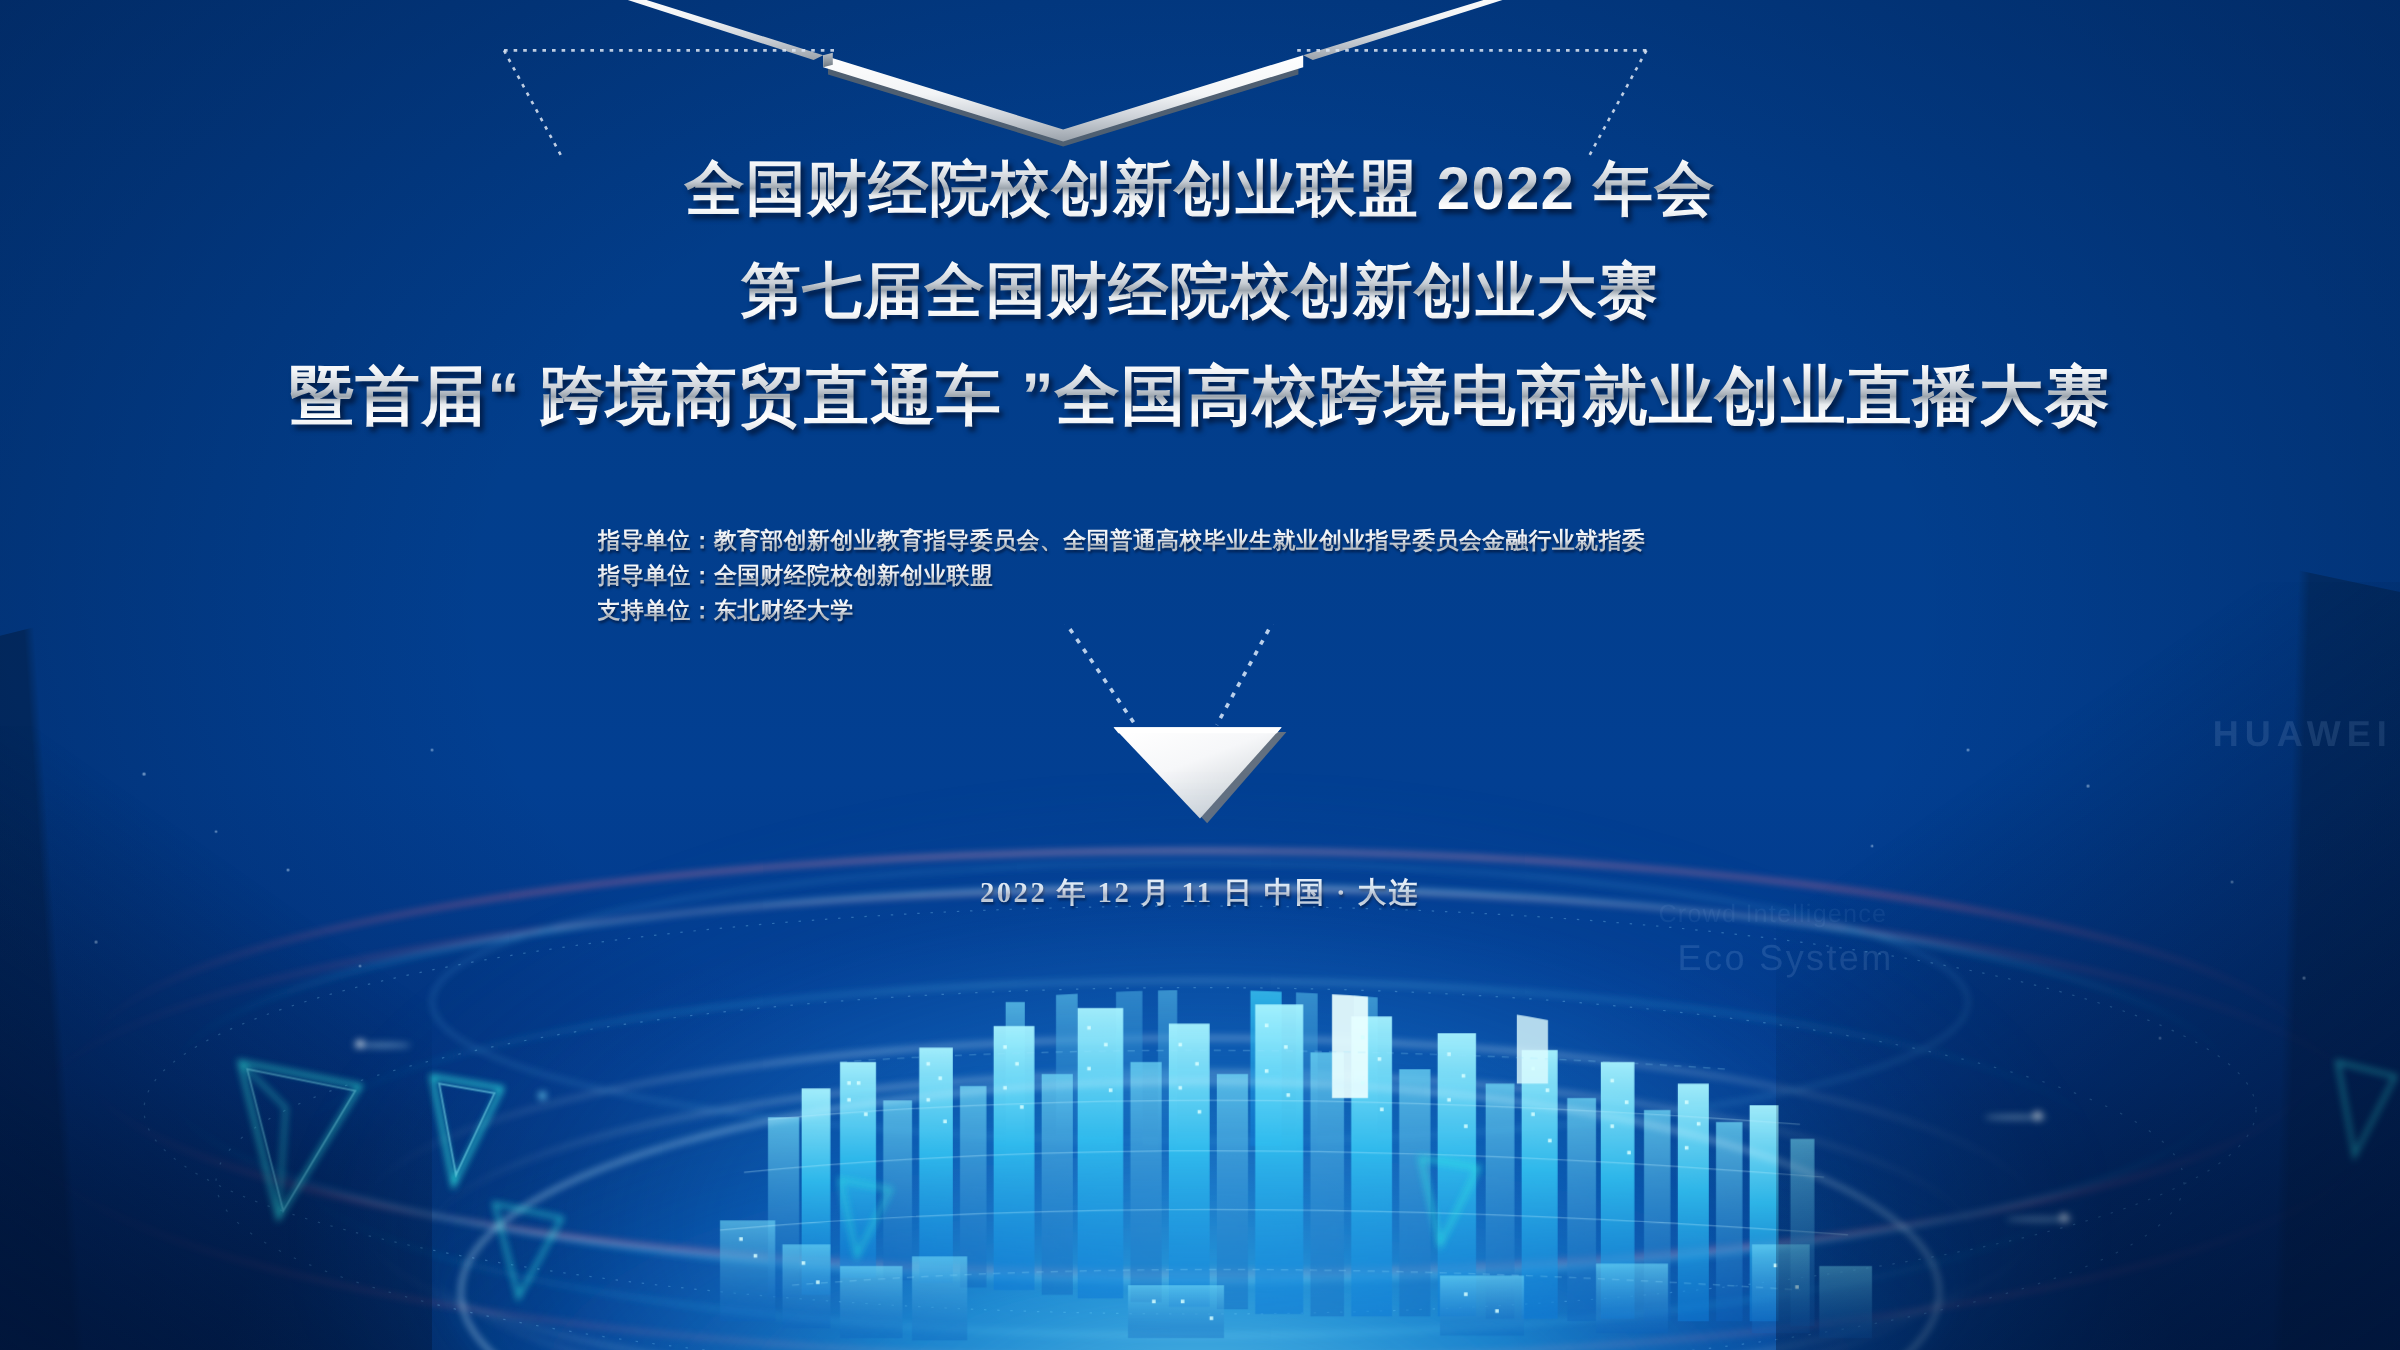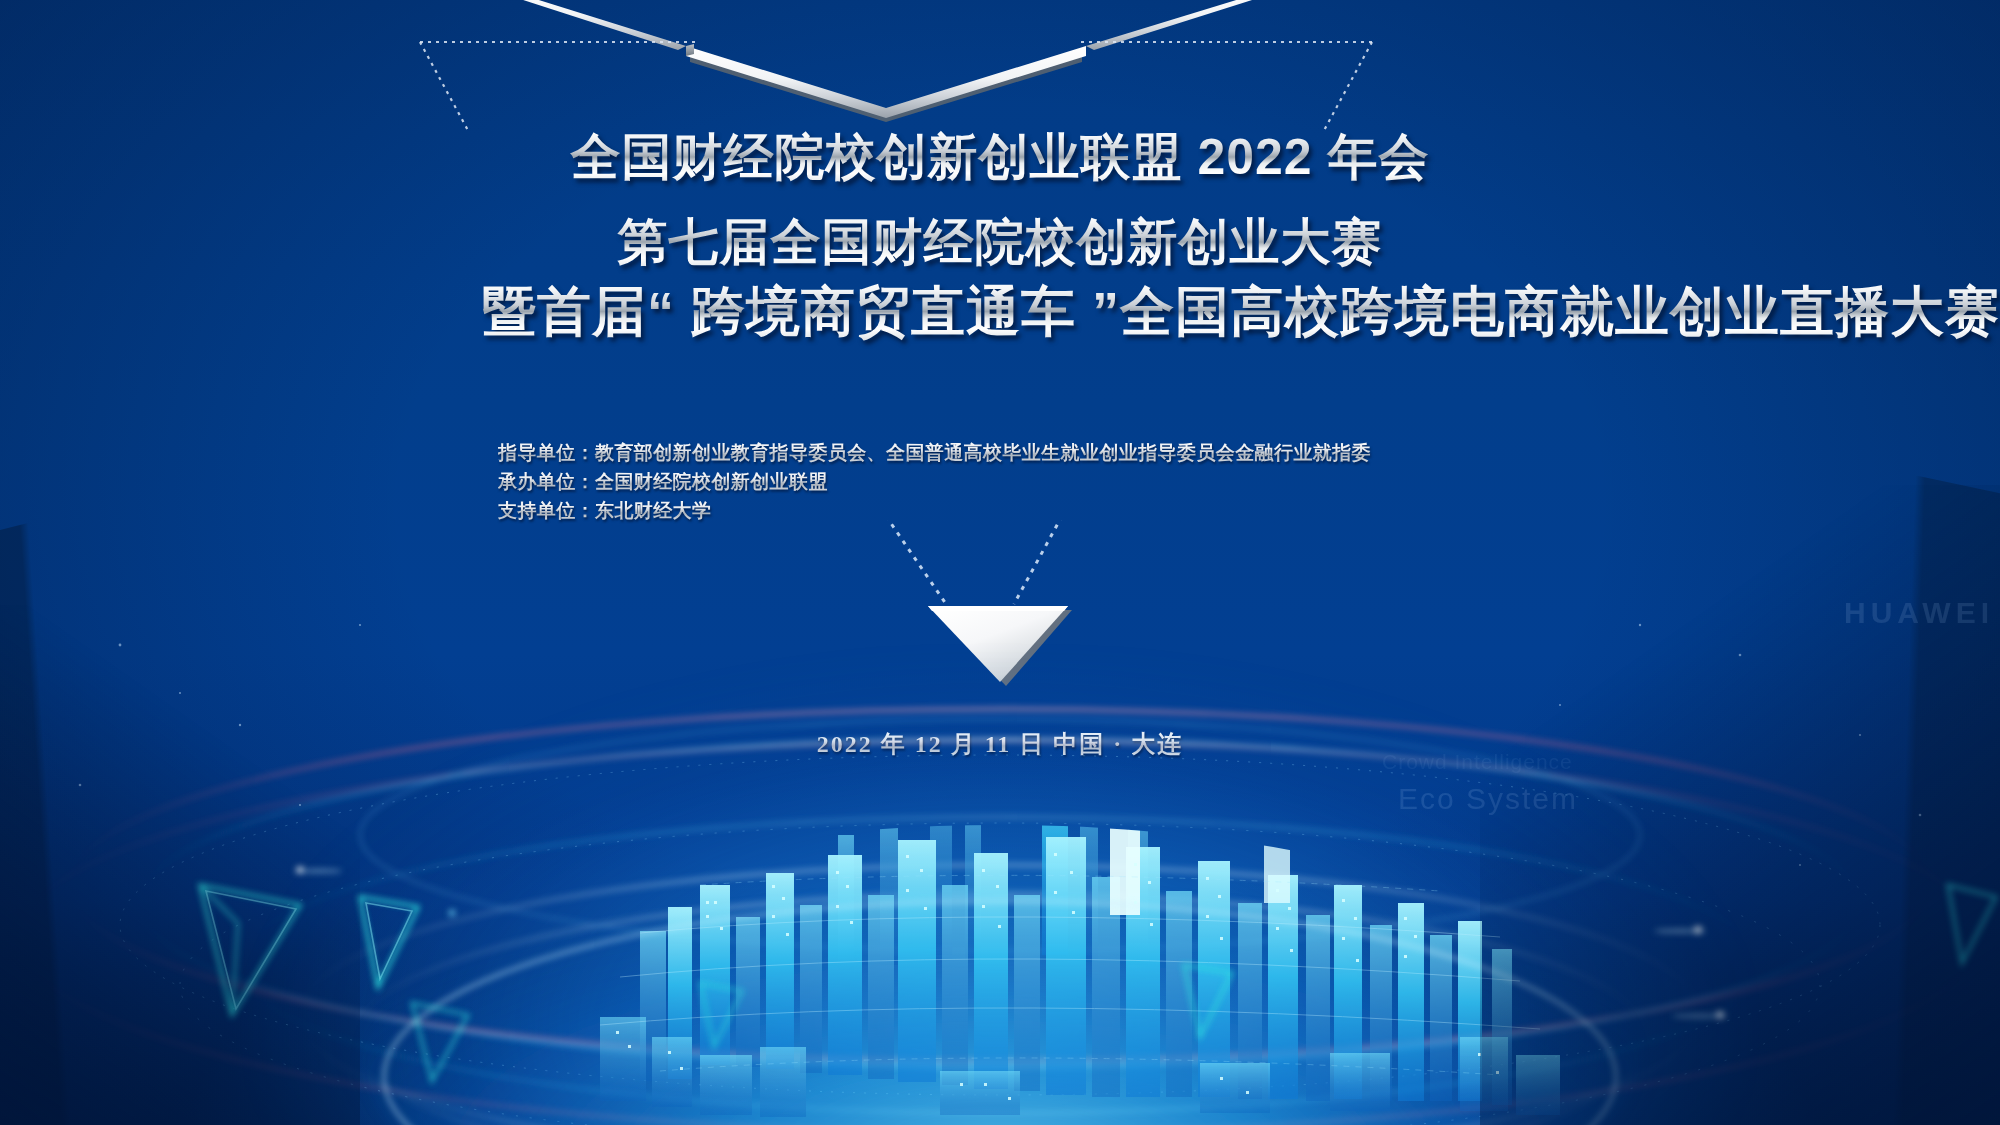--- a/index.html
+++ b/index.html
@@ -97,35 +97,35 @@
         #cfd5dc 100%);
     -webkit-background-clip: text;
     background-clip: text;
     color: transparent;
     -webkit-text-fill-color: transparent;
     filter: drop-shadow(3px 4px 2px rgba(0,10,35,.65));
     white-space: nowrap;
   }
   .title-1 { font-size: 50px; }
   .title-2 { font-size: 50px; margin-top: 23px; }
-  .title-3 { font-size: 54px; margin-top: 5px; text-align: right; }
+  .title-3 { font-size: 54px; margin-top: 24px; }
 
   
   .orgs {
     position: absolute;
     left: 50%;
     transform: translateX(-50%);
     top: 438px;
     width: 1240px;
     text-align: left;
     padding-left: 118px;
     box-sizing: border-box;
   }
   .org-row {
-    font-family: Liberation Sans, sans-serif;
+    font-family: Liberation Mono, monospace;
     font-weight: bold;
     font-size: 19px;
     line-height: 29px;
     letter-spacing: .4px;
     background: linear-gradient(180deg, #ffffff 0%, #e7eaee 42%, #aab2bb 58%, #f2f4f6 100%);
     -webkit-background-clip: text;
     background-clip: text;
     color: transparent;
     -webkit-text-fill-color: transparent;
     filter: drop-shadow(1px 2px 1px rgba(0,10,35,.6));
@@ -250,21 +250,21 @@
   </div>
 
   <div class="headline">
     <span class="title-line title-1">全国财经院校创新创业联盟 2022 年会</span>
     <span class="title-line title-2">第七届全国财经院校创新创业大赛</span>
     <span class="title-line title-3">暨首届“ 跨境商贸直通车 ”全国高校跨境电商就业创业直播大赛</span>
   </div>
 
   <div class="orgs">
     <div class="org-row">指导单位：教育部创新创业教育指导委员会、全国普通高校毕业生就业创业指导委员会金融行业就指委</div>
-    <div class="org-row">承办单位：全国财经院校创新创业联盟</div>
+    <div class="org-row">指导单位：全国财经院校创新创业联盟</div>
     <div class="org-row">支持单位：东北财经大学</div>
   </div>
 
   <div class="tri-wrap">
     <svg width="2000" height="200" viewBox="0 0 2000 200">
       <defs>
         <linearGradient id="gTri" x1="0.15" y1="0" x2="0.85" y2="1">
           <stop offset="0%" stop-color="#ffffff"></stop>
           <stop offset="40%" stop-color="#f6f7f9"></stop>
           <stop offset="78%" stop-color="#d5dade"></stop>

